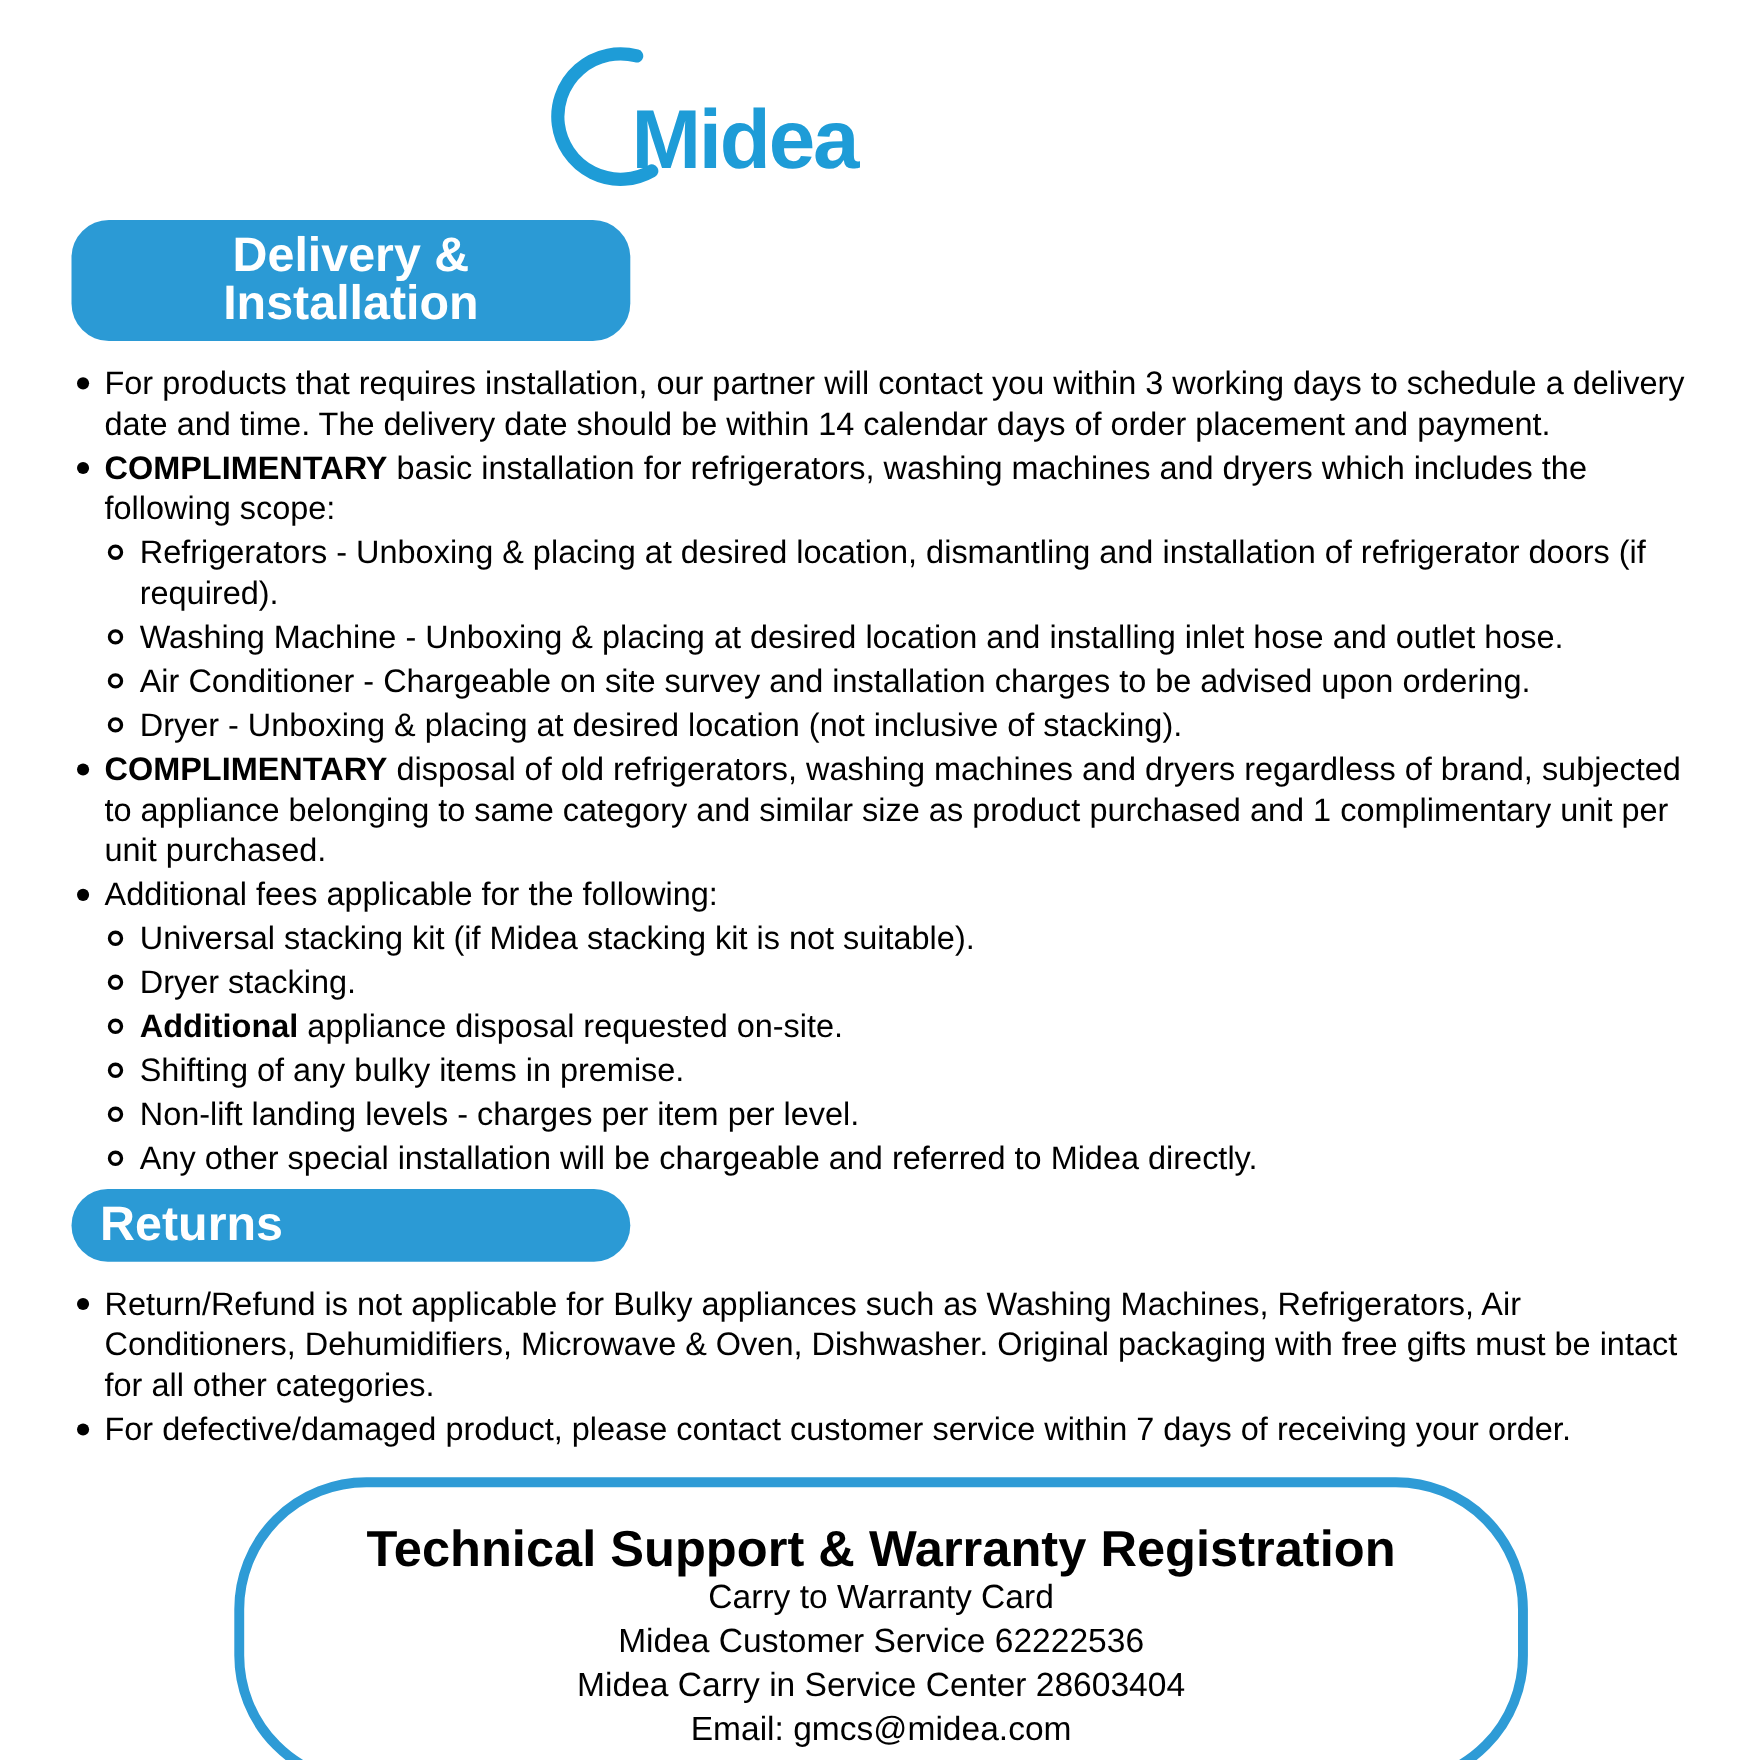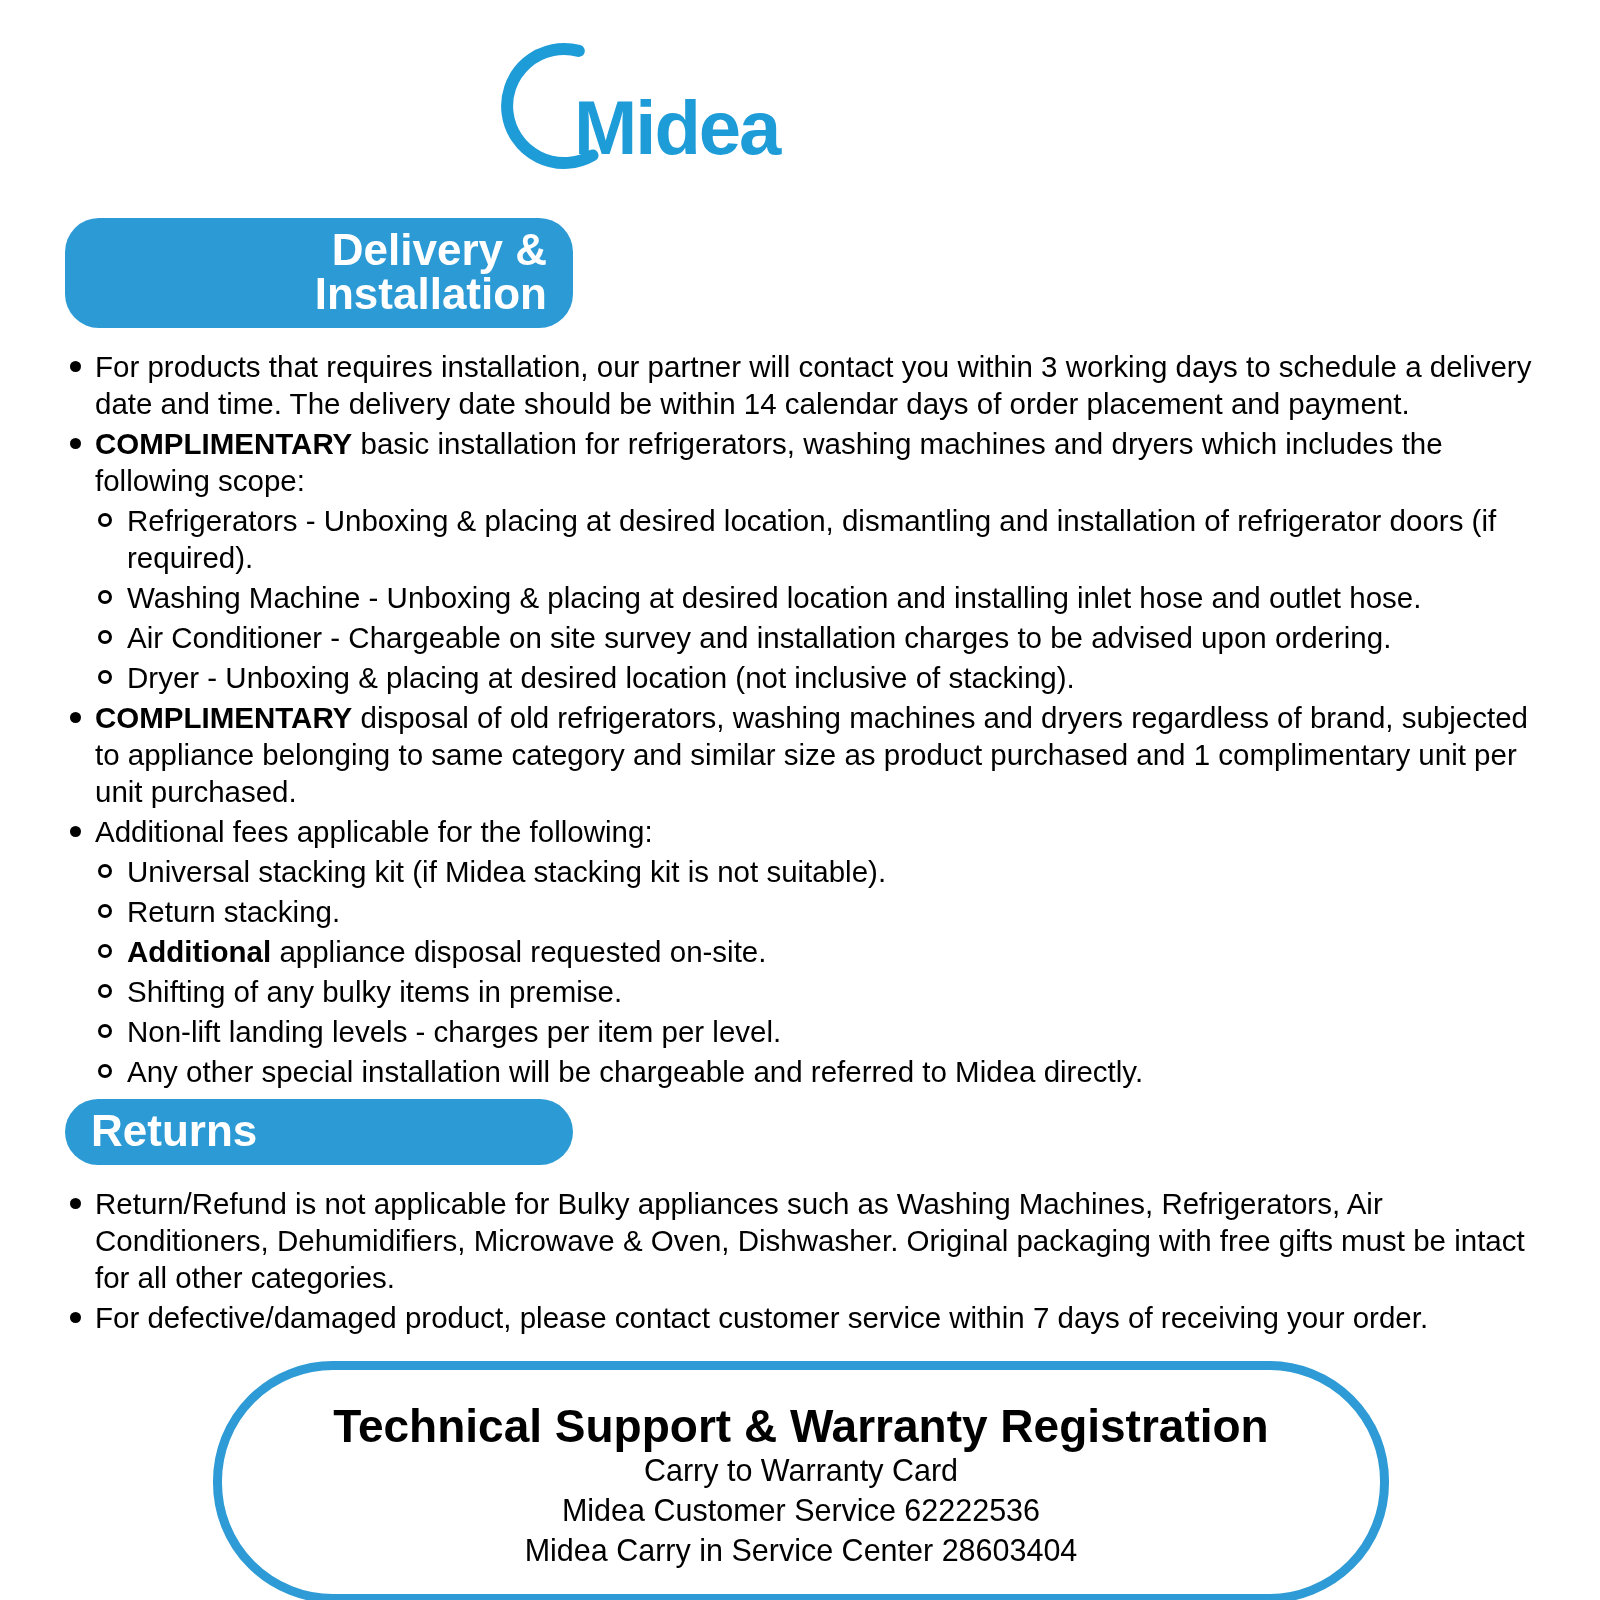--- a/index.html
+++ b/index.html
@@ -34,21 +34,21 @@
     width: 508px;
     background: #2B9AD5;
     color: #ffffff;
     font-weight: bold;
     font-size: 44px;
     line-height: 1;
     border-radius: 34px;
     padding: 10px 26px 12px 26px;
     margin-left: 65px;
   }
-  .pill-delivery { margin-top: 26px; text-align: right; }
+  .pill-delivery { margin-top: 8px; text-align: center; }
   .pill-returns  { margin-top: 9px;  text-align: left; }
 
   
   .list { margin: 20px 50px 0 62px; font-size: 29.5px; line-height: 37px; }
   .li { position: relative; margin-bottom: 3px; }
   .li-main { padding-left: 33px; }
   .li-main::before {
     content: ""; position: absolute; left: 8px; top: 13px;
     width: 11px; height: 11px; border-radius: 50%; background: #000;
   }
@@ -95,34 +95,35 @@
     <div class="li li-main"><span class="bold">COMPLIMENTARY</span><span> basic installation for refrigerators, washing machines and dryers which includes the following scope:</span></div>
     <div class="li li-sub">Refrigerators - Unboxing &amp; placing at desired location, dismantling and installation of refrigerator doors (if required).</div>
     <div class="li li-sub">Washing Machine - Unboxing &amp; placing at desired location and installing inlet hose and outlet hose.</div>
     <div class="li li-sub">Air Conditioner - Chargeable on site survey and installation charges to be advised upon ordering.</div>
     <div class="li li-sub">Dryer - Unboxing &amp; placing at desired location (not inclusive of stacking).</div>
 
     <div class="li li-main"><span class="bold">COMPLIMENTARY</span><span> disposal of old refrigerators, washing machines and dryers regardless of brand, subjected to appliance belonging to same category and similar size as product purchased and 1 complimentary unit per unit purchased.</span></div>
 
     <div class="li li-main">Additional fees applicable for the following:</div>
     <div class="li li-sub">Universal stacking kit (if Midea stacking kit is not suitable).</div>
-    <div class="li li-sub">Return stacking.</div>
+    <div class="li li-sub">Dryer stacking.</div>
     <div class="li li-sub"><span class="bold">Additional</span><span> appliance disposal requested on-site.</span></div>
     <div class="li li-sub">Shifting of any bulky items in premise.</div>
     <div class="li li-sub">Non-lift landing levels - charges per item per level.</div>
     <div class="li li-sub">Any other special installation will be chargeable and referred to Midea directly.</div>
   </div>
 
   <div class="pill pill-returns">Returns</div>
 
   <div class="list">
     <div class="li li-main">Return/Refund is not applicable for Bulky appliances such as Washing Machines, Refrigerators, Air Conditioners, Dehumidifiers, Microwave &amp; Oven, Dishwasher. Original packaging with free gifts must be intact for all other categories.</div>
     <div class="li li-main">For defective/damaged product, please contact customer service within 7 days of receiving your order.</div>
   </div>
 
   <div class="support-box">
     <div class="support-title">Technical Support &amp; Warranty Registration</div>
     <div class="support-line">Carry to Warranty Card</div>
     <div class="support-line">Midea Customer Service 62222536</div>
     <div class="support-line">Midea Carry in Service Center 28603404</div>
+    <div class="support-line">Email: gmcs@midea.com</div>
   </div>
 
 </div>
 
 </body></html>

